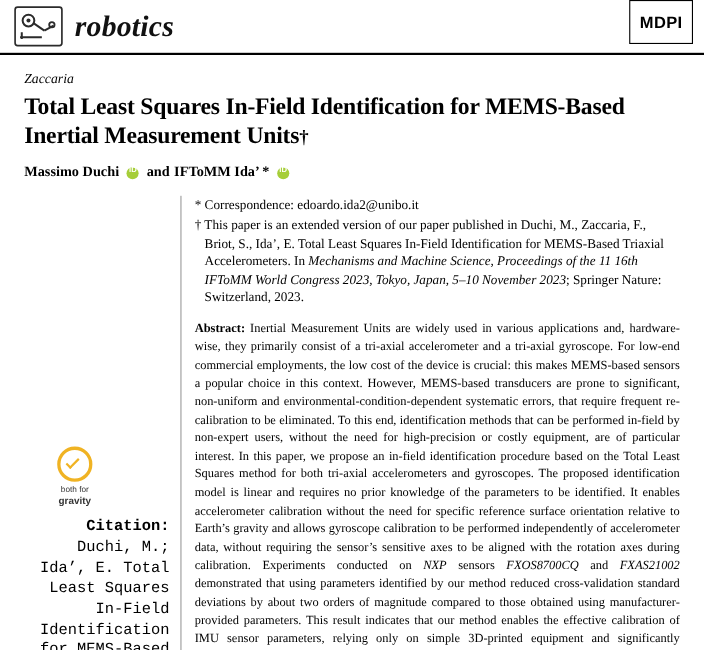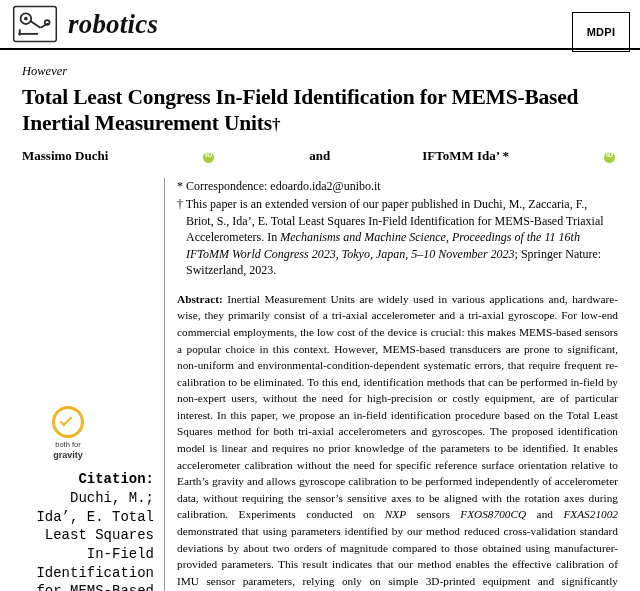--- a/index.html
+++ b/index.html
@@ -35,30 +35,30 @@
     font-family: "Liberation Serif", serif;
     font-style: italic;
     font-weight: bold;
     font-size: 27px;
     letter-spacing: 0.2px;
     color: #111;
   }
   .mdpi-box {
     position: absolute;
     right: 10px;
-    top: 12px;
+    top: 0;
     width: 56px;
     height: 38px;
     border: 1.6px solid #000;
     display: flex;
     align-items: center;
     justify-content: center;
     font-family: "Liberation Sans", sans-serif;
     font-weight: bold;
-    font-size: 11px;
+    font-size: 15px;
     letter-spacing: 0.3px;
   }
 
   
   .title-block {
     padding: 14px 22px 0 22px;
   }
   .article-type {
     font-family: "Liberation Serif", serif;
     font-style: italic;
@@ -78,21 +78,20 @@
     font-size: 17px;
   }
   .authors {
     font-family: "Liberation Serif", serif;
     font-weight: bold;
     font-size: 13px;
     display: flex;
     align-items: center;
     flex-wrap: wrap;
     gap: 4px;
-    justify-content: space-between;
   }
   .authors .sep {
     font-weight: bold;
   }
   .orcid {
     display: inline-block;
     width: 11px;
     height: 11px;
     border-radius: 50%;
     background: #a6ce39;
@@ -214,22 +213,22 @@
     <path d="M37 30 L48 24" stroke="#2b2b2b" stroke-width="2.4" fill="none"></path>
     <path d="M8 38 L34 38" stroke="#2b2b2b" stroke-width="2.4" fill="none"></path>
     <path d="M10 32 L10 40" stroke="#2b2b2b" stroke-width="2.4" fill="none"></path>
     <circle cx="46" cy="23" r="3.2" fill="none" stroke="#2b2b2b" stroke-width="2.2"></circle>
   </svg>
   <div class="journal-title">robotics</div>
   <div class="mdpi-box">MDPI</div>
 </div>
 
 <div class="title-block">
-  <div class="article-type">However</div>
-  <h1 class="paper-title"><span>Total Least Congress In-Field Identification for MEMS-Based Inertial Measurement Units</span><span class="dagger">†</span></h1>
+  <div class="article-type">Zaccaria</div>
+  <h1 class="paper-title"><span>Total Least Squares In-Field Identification for MEMS-Based Inertial Measurement Units</span><span class="dagger">†</span></h1>
   <div class="authors">
     <span>Massimo Duchi</span>
     <span class="orcid"></span>
     <span class="sep"> and </span>
     <span>IFToMM Ida’ *</span>
     <span class="orcid"></span>
   </div>
 </div>
 
 <div class="body-wrap">

